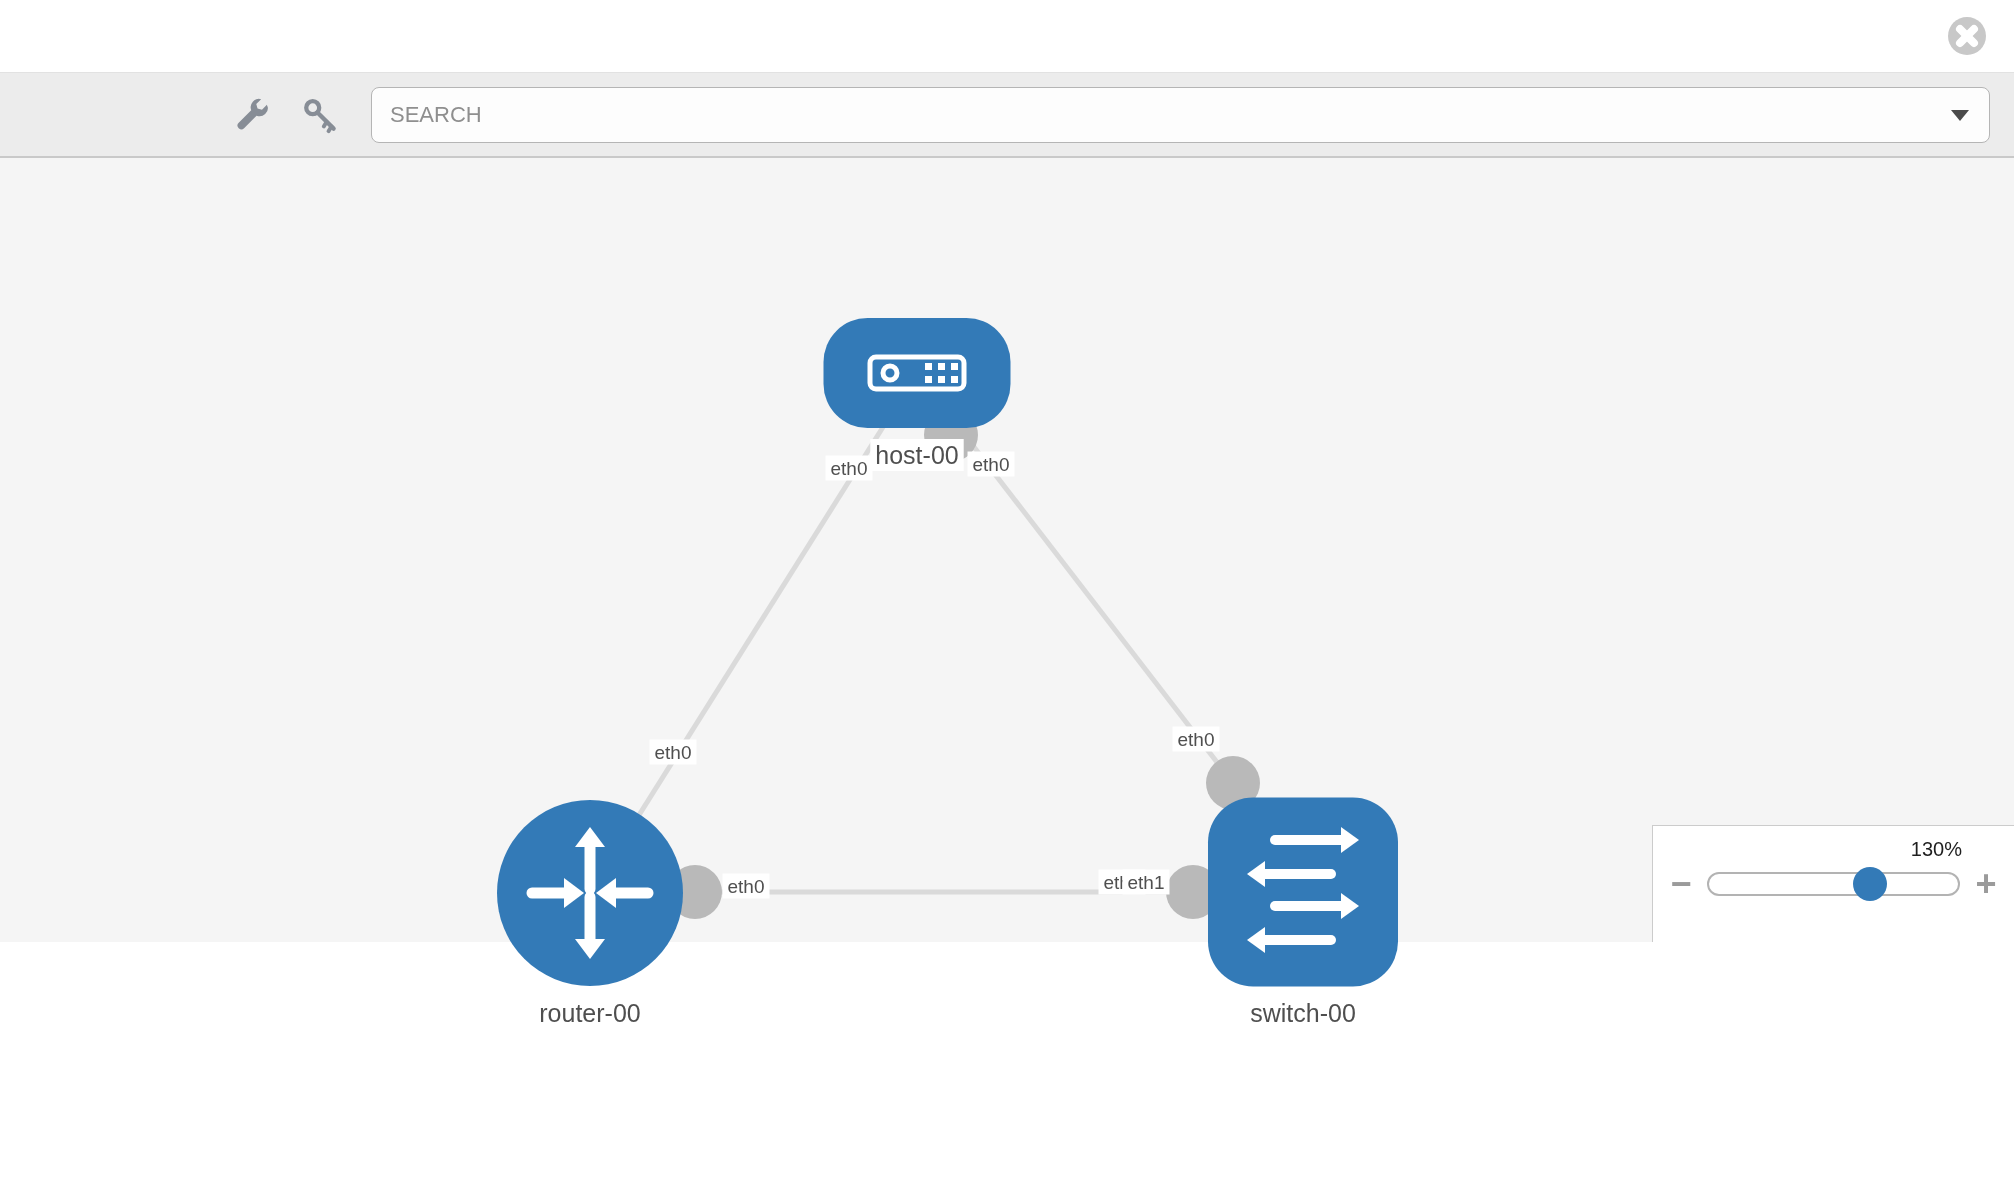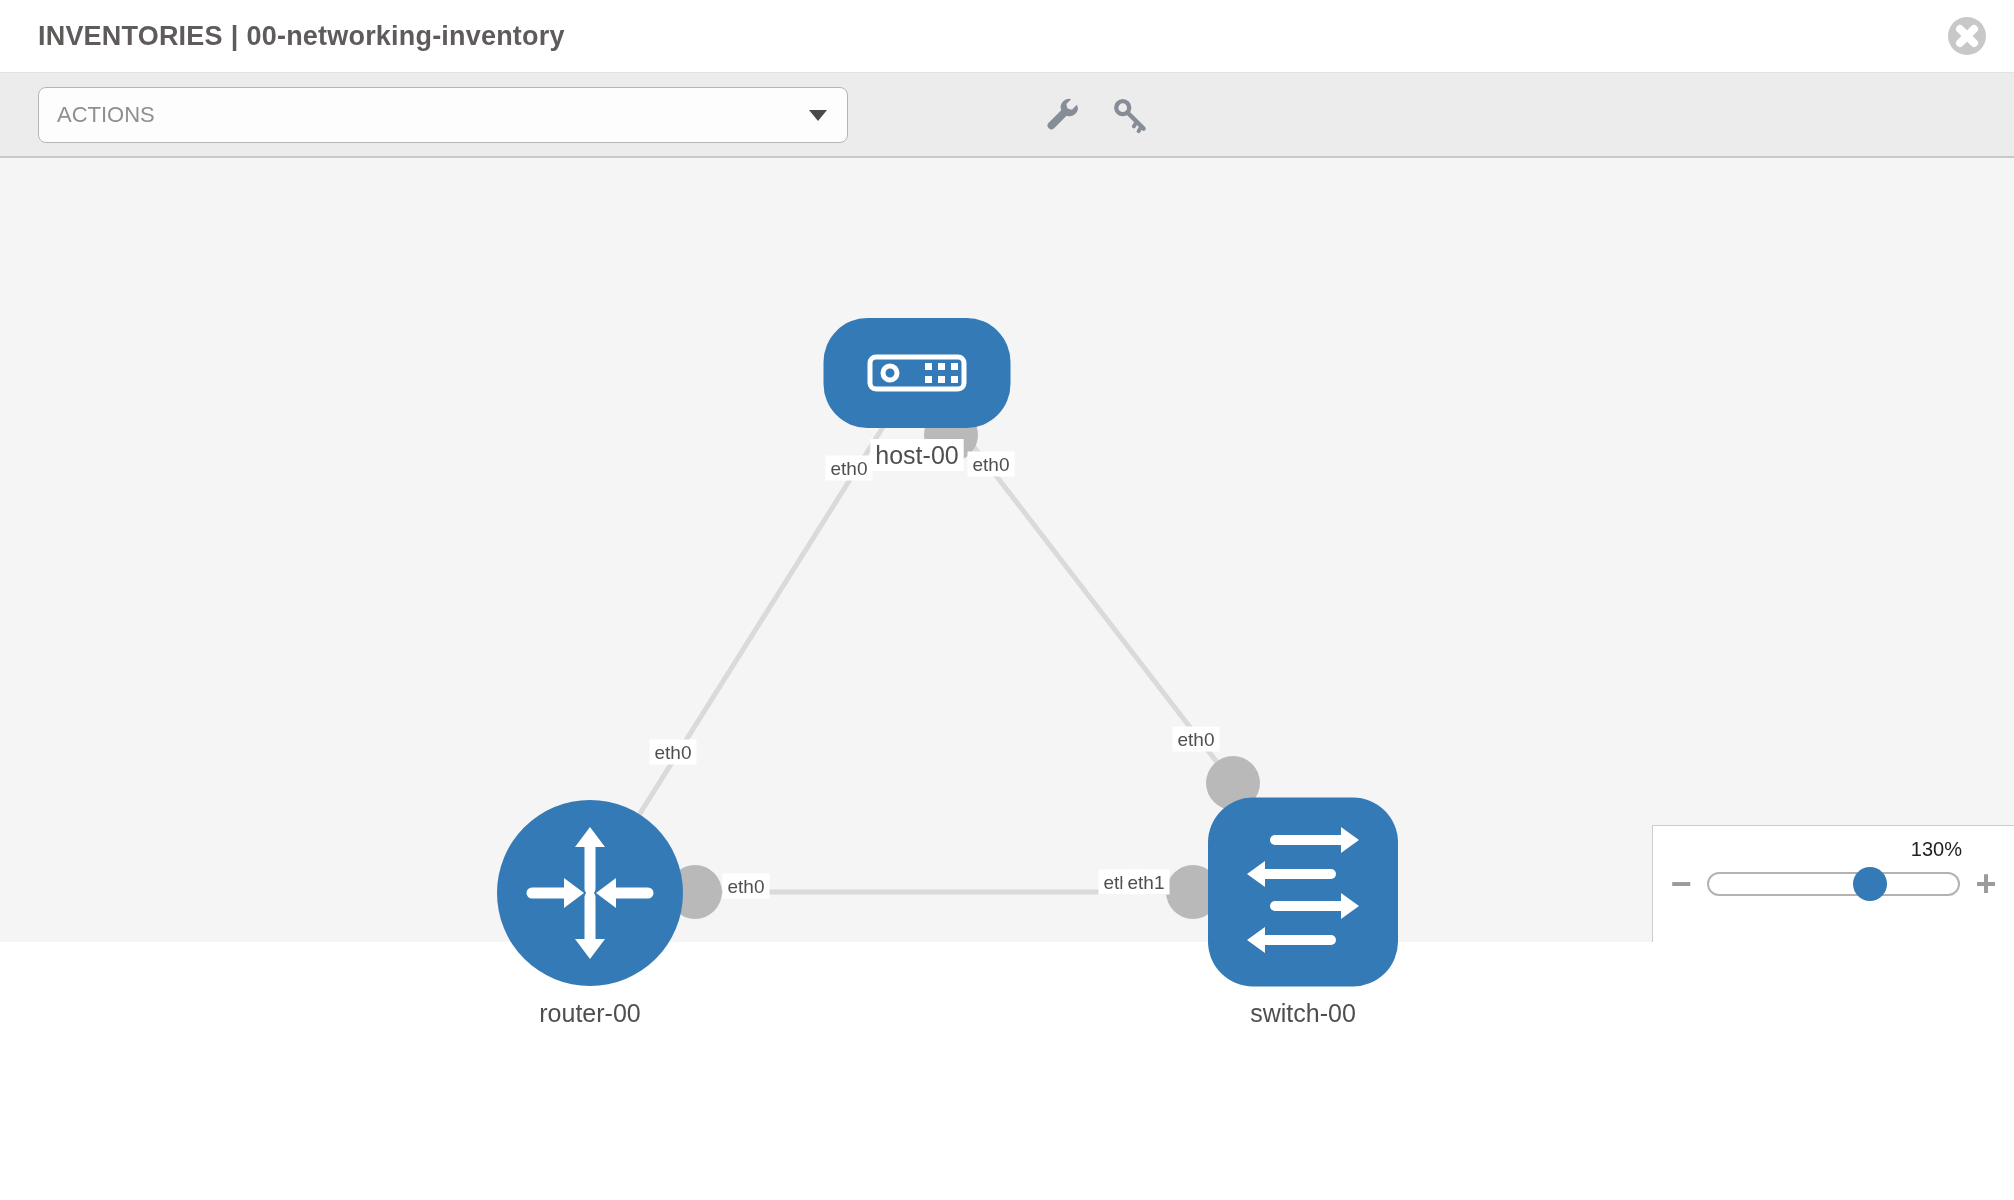--- a/index.html
+++ b/index.html
@@ -43,47 +43,44 @@
     color: #9b9b9b; line-height: 30px; cursor: pointer; user-select: none; }
   .zoom-track { position: relative; flex: 1; height: 24px; margin: 0 8px;
     background: #fff; border: 2px solid #b3b3b3; border-radius: 12px; cursor: pointer; }
   .zoom-handle { position: absolute; top: 50%; width: 34px; height: 34px; margin-top: -17px;
     border-radius: 50%; background: #337ab7; cursor: grab; }
 </style>
 </head>
 <body>
 
 <div class="header">
-  <div class="page-title">
-    <span>INVENTORIES</span><span>|</span><span>00-networking-inventory</span>
-  </div>
   <div class="close-btn">
     <svg width="42" height="42" viewBox="0 0 42 42">
       <circle cx="21" cy="21" r="19" fill="#c8c8c8"></circle>
       <line x1="14" y1="14" x2="28" y2="28" stroke="#fff" stroke-width="8" stroke-linecap="round"></line>
       <line x1="28" y1="14" x2="14" y2="28" stroke="#fff" stroke-width="8" stroke-linecap="round"></line>
     </svg>
   </div>
 </div>
 
 <div class="toolbar">
-  <div class="select actions">
-    <span>ACTIONS</span>
-    <span class="caret"></span>
-  </div>
   <div class="tool-icons">
     <svg class="tool-btn" viewBox="0 0 24 24">
       <path fill="#878d96" d="M21.9 6.1a5.3 5.3 0 0 1-7 6.3L7 20.3a2.4 2.4 0 0 1-3.4-3.4l7.9-7.9a5.3 5.3 0 0 1 6.3-7l-3.1 3.1.8 2.8 2.8.8 3.1-3.1c.3.8.5 1.6.5 2.5z"></path>
     </svg>
     <svg class="tool-btn" viewBox="0 0 24 24">
       <circle cx="7.4" cy="7.4" r="4.1" fill="none" stroke="#878d96" stroke-width="2.7"></circle>
       <line x1="10.4" y1="10.4" x2="20.6" y2="20.6" stroke="#878d96" stroke-width="2.7" stroke-linecap="round"></line>
       <line x1="16.2" y1="16.2" x2="14.4" y2="19.2" stroke="#878d96" stroke-width="2.5" stroke-linecap="round"></line>
       <line x1="19.2" y1="19.2" x2="17.4" y2="22.2" stroke="#878d96" stroke-width="2.5" stroke-linecap="round"></line>
     </svg>
+  </div>
+  <div class="select search">
+    <span>SEARCH</span>
+    <span class="caret"></span>
   </div>
 </div>
 
 <div class="canvas">
   <svg class="topo" id="topo" width="2014" height="1042" viewBox="0 0 2014 1042">
       <line x1="590" y1="735" x2="917" y2="215" stroke="#dadada" stroke-width="5"></line>
       <line x1="917" y1="215" x2="1233" y2="625" stroke="#dadada" stroke-width="5"></line>
       <line x1="695" y1="734" x2="1193" y2="734" stroke="#dadada" stroke-width="5"></line>
       <circle cx="951" cy="277" r="27" fill="#b9b9b9"></circle>
       <circle cx="695" cy="734" r="27" fill="#b9b9b9"></circle>

